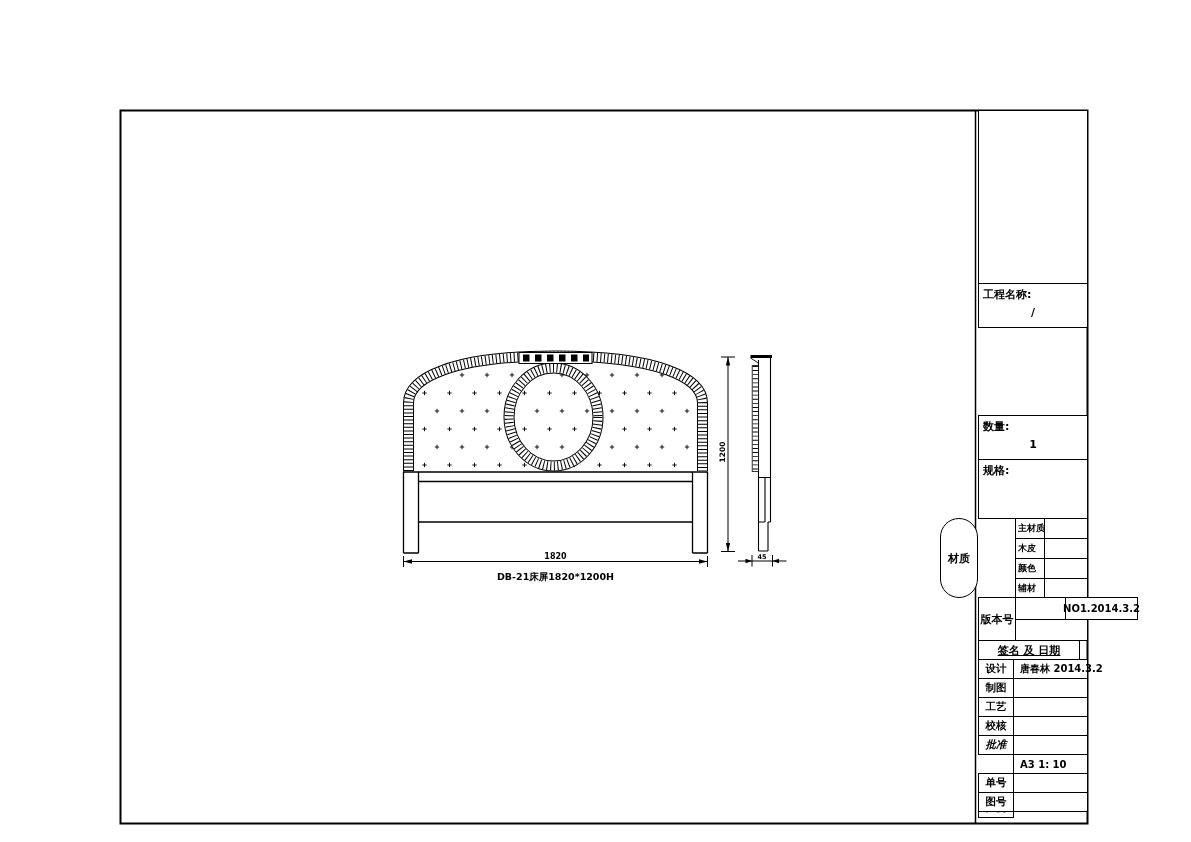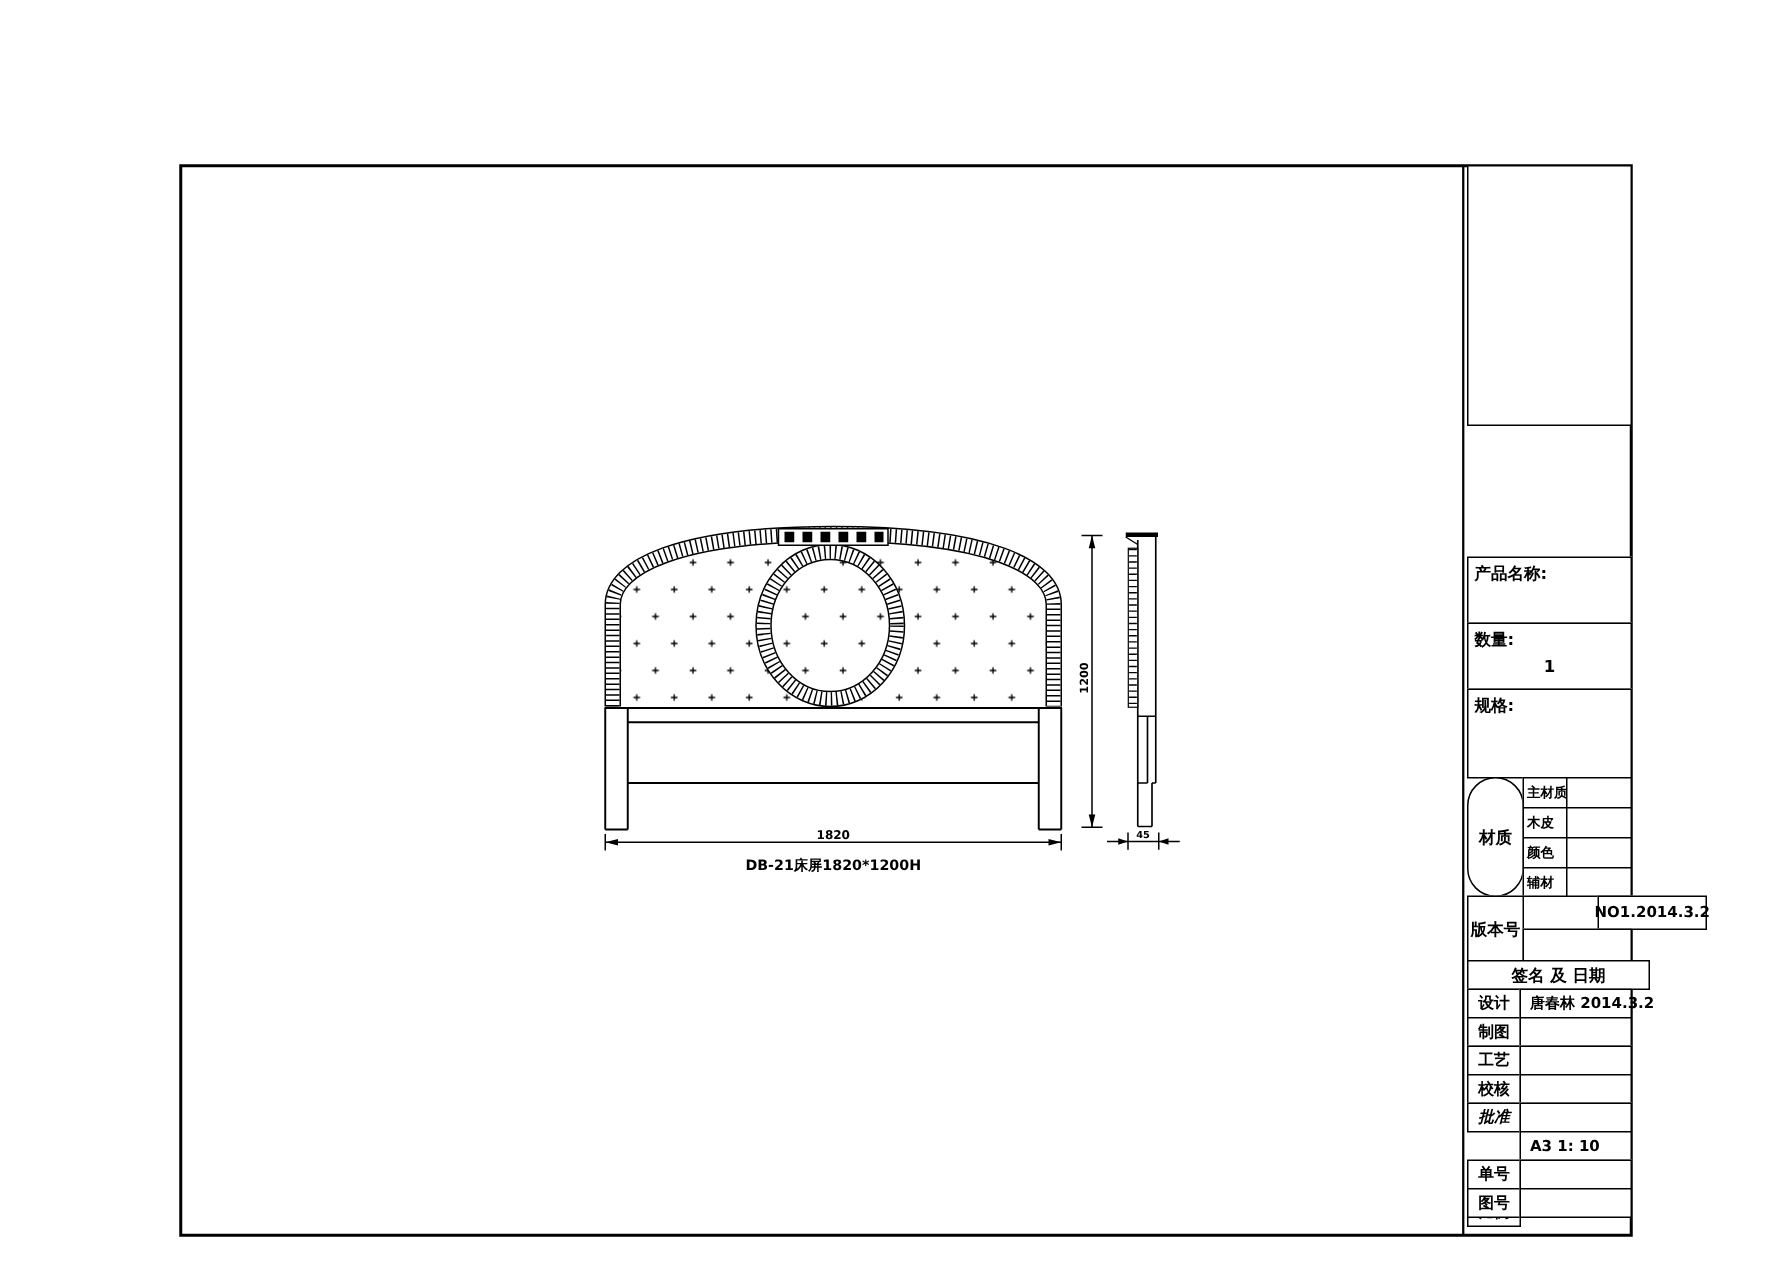--- a/index.html
+++ b/index.html
@@ -81,48 +81,48 @@
     <g>
       <path d="M752,555 V566.5 M772.5,555 V566.5 M738,561 H752 M772.5,561 H786.5 M752,561 H772.5" fill="none" stroke="#000" stroke-width="1"></path>
       <polygon points="752,561 745.5,558.8 745.5,563.2" fill="#000"></polygon>
       <polygon points="772.5,561 779,558.8 779,563.2" fill="#000"></polygon>
       <text x="762" y="558.5" font-size="6.5" font-weight="bold" text-anchor="middle">45</text>
     </g>
   </svg>
 
   <div class="tb" style="left:978px;top:110px;width:110px;height:174px;"></div>
 
-  <div class="tb" style="left:978px;top:371px;width:110px;height:45px;">
-    <div class="lbl">产品名称:</div>
-    <div class="val"></div>
+  <div class="tb" style="left:978px;top:283px;width:110px;height:45px;">
+    <div class="lbl">工程名称:</div>
+    <div class="val">/</div>
   </div>
   <div class="tb" style="left:978px;top:415px;width:110px;height:45px;">
     <div class="lbl">数量:</div>
     <div class="val">1</div>
   </div>
   <div class="tb" style="left:978px;top:459px;width:110px;height:60px;">
     <div class="lbl">规格:</div>
     <div class="val"></div>
   </div>
 
-  <div class="tb flexc" style="left:978px;top:518px;width:38px;height:80px;border-radius:19px;">材质</div>
+  <div class="tb flexc" style="left:940px;top:518px;width:38px;height:80px;border-radius:19px;">材质</div>
   <div class="tb sub" style="left:1015px;top:518px;width:30px;height:21px;">主材质</div>
   <div class="tb subval" style="left:1044px;top:518px;width:44px;height:21px;"></div>
   <div class="tb sub" style="left:1015px;top:538px;width:30px;height:21px;">木皮</div>
   <div class="tb subval" style="left:1044px;top:538px;width:44px;height:21px;"></div>
   <div class="tb sub" style="left:1015px;top:558px;width:30px;height:21px;">颜色</div>
   <div class="tb subval" style="left:1044px;top:558px;width:44px;height:21px;"></div>
   <div class="tb sub" style="left:1015px;top:578px;width:30px;height:20px;">辅材</div>
   <div class="tb subval" style="left:1044px;top:578px;width:44px;height:20px;"></div>
 
   <div class="tb flexc" style="left:978px;top:597px;width:38px;height:44px;">版本号</div>
   <div class="tb vercell" style="left:1065px;top:597px;width:73px;height:23px;text-align:right;">NO1.2014.3.2</div>
   <div class="tb" style="left:1015px;top:619px;width:73px;height:22px;"></div>
 
-  <div class="tb flexc" style="left:978px;top:640px;width:122px;height:20px;">签名 及 日期</div>
+  <div class="tb flexc" style="left:978px;top:640px;width:102px;height:20px;text-decoration:underline;">签名 及 日期</div>
 
   <div class="tb rowlbl" style="left:978px;top:659px;width:36px;height:20px;">设计</div>
   <div class="tb rowval" style="left:1013px;top:659px;width:75px;height:20px;">唐春林 2014.3.2</div>
   <div class="tb rowlbl" style="left:978px;top:678px;width:36px;height:20px;">制图</div>
   <div class="tb rowval" style="left:1013px;top:678px;width:75px;height:20px;"></div>
   <div class="tb rowlbl" style="left:978px;top:697px;width:36px;height:20px;">工艺</div>
   <div class="tb rowval" style="left:1013px;top:697px;width:75px;height:20px;"></div>
   <div class="tb rowlbl" style="left:978px;top:716px;width:36px;height:20px;">校核</div>
   <div class="tb rowval" style="left:1013px;top:716px;width:75px;height:20px;"></div>
   <div class="tb rowlbl" style="left:978px;top:735px;width:36px;height:20px;font-style:italic;">批准</div>

